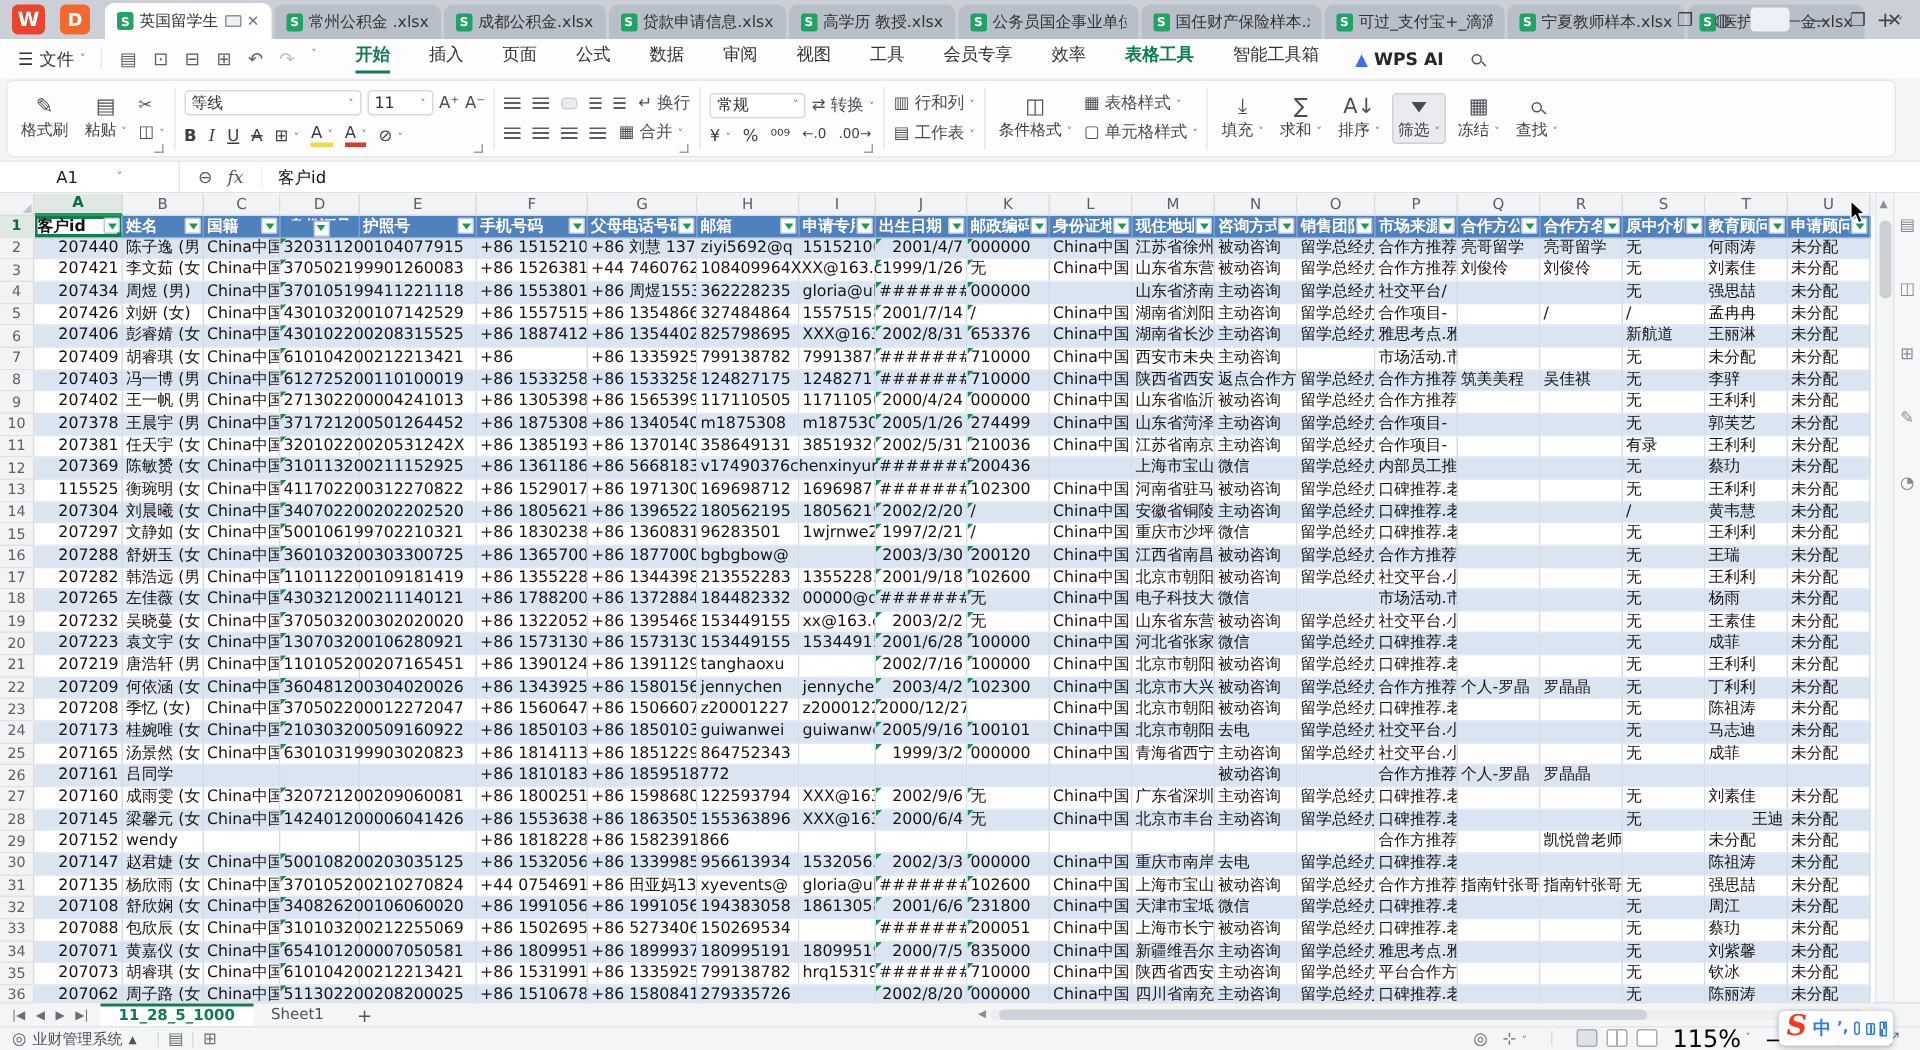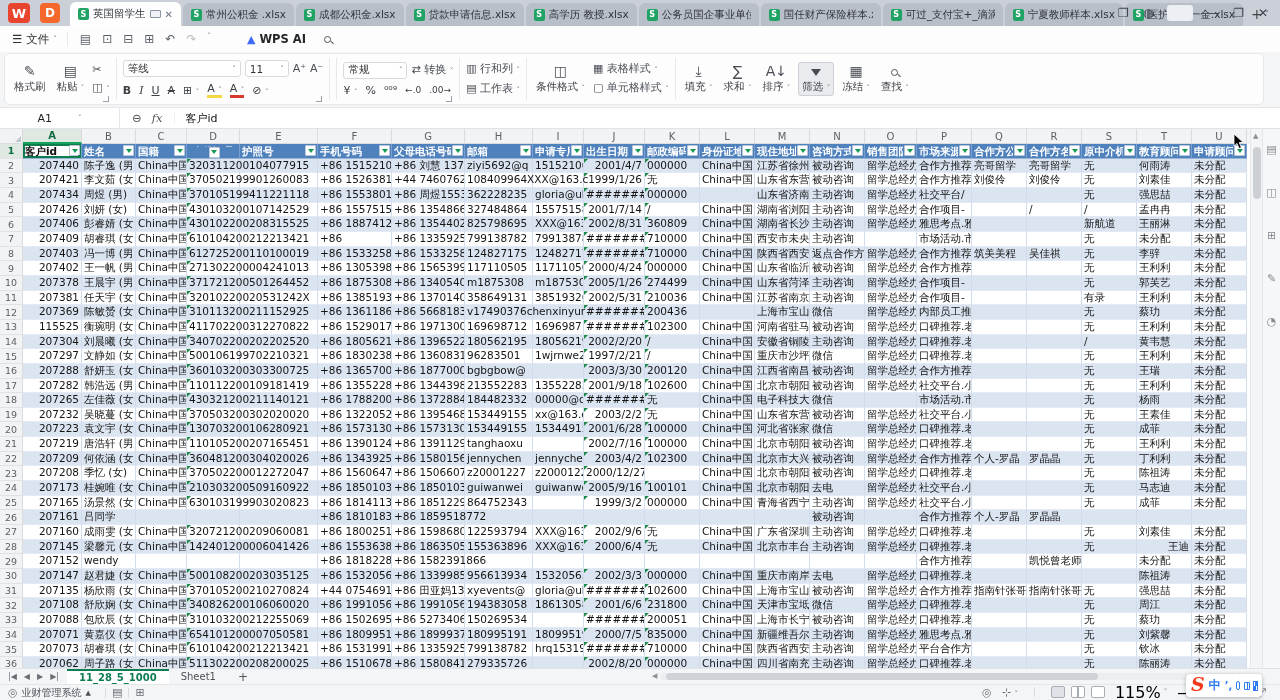--- a/index.html
+++ b/index.html
@@ -217,20 +217,34 @@
     </div>
     <div class="qicons">
       <span>▤</span>
       <span>⊡</span>
       <span>⊟</span>
       <span>⊞</span>
       <span>↶</span>
       <span style="color:#b9bec4">↷</span>
       <span class="caret">˅</span>
     </div>
+    <div class="menus" id="menus">
+        <span class="menu active">开始</span>
+        <span class="menu">插入</span>
+        <span class="menu">页面</span>
+        <span class="menu">公式</span>
+        <span class="menu">数据</span>
+        <span class="menu">审阅</span>
+        <span class="menu">视图</span>
+        <span class="menu">工具</span>
+        <span class="menu">会员专享</span>
+        <span class="menu">效率</span>
+        <span class="menu accent">表格工具</span>
+        <span class="menu">智能工具箱</span>
+      </div>
     <div class="ai">
       <span class="tri">▲</span>
       <span>WPS AI</span>
     </div>
     <span style="margin-left:18px"><span class="mag"></span></span>
     <div class="mright">
       <span class="upico">⬆</span>
       <div class="sharebtn">
         <span>⇱</span>
         <span>分享</span>
@@ -277,20 +291,38 @@
           <span style="text-decoration:line-through">A</span>
           <span>⊞ <span class="caret">˅</span></span>
           <span style="border-bottom:3px solid #f4d742">A <span class="caret">˅</span></span>
           <span style="border-bottom:3px solid #d83a2b">A <span class="caret">˅</span></span>
           <span>⊘ <span class="caret">˅</span></span>
         </div>
         <span class="corner"></span>
       </div>
       <div class="rdiv"></div>
 
+      <div class="rgroup" style="flex-direction:column;align-items:stretch;justify-content:center;gap:7px">
+        <div class="fmtrow">
+          <span class="bars"></span>
+          <span class="bars"></span>
+          <span class="bars pressed"></span>
+          <span class="bars" style="width:8px"></span>
+          <span class="bars" style="width:8px"></span>
+          <span class="rsm">↵ <span>换行</span></span>
+        </div>
+        <div class="fmtrow">
+          <span class="bars"></span>
+          <span class="bars"></span>
+          <span class="bars"></span>
+          <span class="bars"></span>
+          <span class="rsm">▦ <span>合并</span> <span class="caret">˅</span></span>
+        </div>
+        <span class="corner"></span>
+      </div>
       <div class="rdiv"></div>
 
       <div class="rgroup" style="flex-direction:column;align-items:stretch;justify-content:center;gap:5px">
         <div class="fontrow">
           <span class="combo" style="width:64px">
               <span>常规</span>
               <span class="caret">˅</span>
             </span>
           <span class="rsm">⇄ <span>转换</span> <span class="caret">˅</span></span>
         </div>
@@ -620,21 +652,21 @@
           <div class="cell r" style="width: 59px;">207406</div>
           <div class="cell" style="width: 54px;">彭睿婧 (女</div>
           <div class="cell" style="width: 51px;">China中国</div>
           <div class="cell tri spill" style="width: 53px;">430102200208315525</div>
           <div class="cell" style="width: 78px;"></div>
           <div class="cell" style="width: 74px;">+86 18874129</div>
           <div class="cell" style="width: 73px;">+86 1354402198</div>
           <div class="cell" style="width: 68px;">825798695</div>
           <div class="cell" style="width: 51px;">XXX@163.c</div>
           <div class="cell r tri" style="width: 61px;">2002/8/31</div>
-          <div class="cell tri" style="width: 55px;">360809</div>
+          <div class="cell tri" style="width: 55px;">653376</div>
           <div class="cell" style="width: 55px;">China中国</div>
           <div class="cell" style="width: 55px;">湖南省长沙</div>
           <div class="cell" style="width: 55px;">主动咨询</div>
           <div class="cell" style="width: 52px;">留学总经办</div>
           <div class="cell" style="width: 55px;">雅思考点.雅</div>
           <div class="cell" style="width: 55px;"></div>
           <div class="cell" style="width: 55px;"></div>
           <div class="cell" style="width: 55px;">新航道</div>
           <div class="cell" style="width: 55px;">王丽淋</div>
           <div class="cell" style="width: 55px;">未分配</div>

